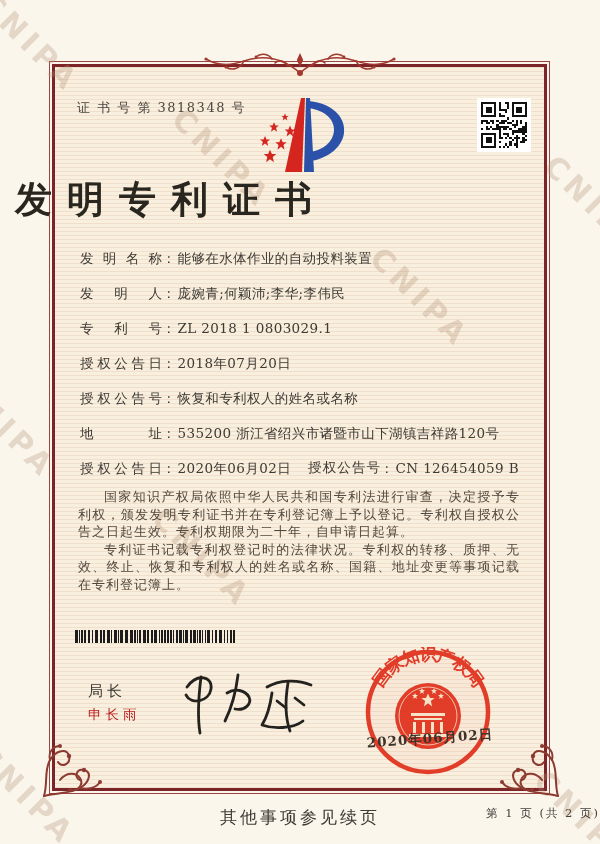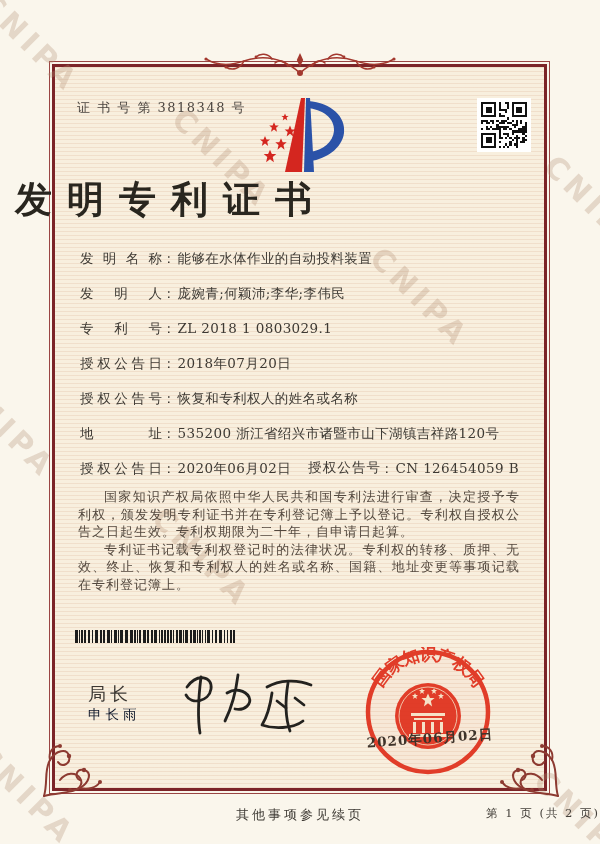--- a/index.html
+++ b/index.html
@@ -49,35 +49,35 @@
   .fvalue{letter-spacing:0.4px;}
   .frow-double{display:flex;}
   .pair1{width:228px;}
   .body-text{
     position:absolute;left:78px;top:488px;width:442px;
     font-size:13px;line-height:17.6px;text-align:justify;
     color:#53483e;letter-spacing:1px;
   }
   .body-text p{margin:0;text-indent:2em;}
   .barcode{position:absolute;left:75px;top:630px;}
-  .signer-title{position:absolute;left:88px;top:682px;font-size:18px;
+  .signer-title{position:absolute;left:88px;top:682px;font-size:15px;
                 letter-spacing:4px;color:#3b3732;}
   .signer-name{position:absolute;left:88px;top:706px;font-size:13.5px;
-               letter-spacing:4px;color:#0f172a;font-family:Liberation Mono, monospace;}
+               letter-spacing:4px;color:#b91c1c;font-family:Liberation Mono, monospace;}
   .signature{position:absolute;left:175px;top:663px;}
   .seal{position:absolute;left:363px;top:647px;width:130px;height:130px;opacity:0.95;}
   .seal-date{
     position:absolute;left:350px;top:730px;width:160px;text-align:center;
     transform:rotate(-4deg);font-size:13.5px;font-weight:700;
     color:#3e332a;letter-spacing:1px;
   }
   .page-num{position:absolute;left:0;top:765px;width:100%;text-align:right;
             font-size:11.5px;color:#45413b;letter-spacing:2px;margin-top:41px;}
   .footer-note{position:absolute;left:0;top:806px;width:100%;text-align:center;
-               font-size:13px;color:#3d3933;letter-spacing:3px;}
+               font-size:17px;color:#3d3933;letter-spacing:3px;}
   .ornament-top{position:absolute;left:202px;top:50px;}
   .corner-bl{position:absolute;left:36px;top:722px;}
   .corner-br{position:absolute;left:484px;top:722px;transform:scaleX(-1);}
 </style>
 </head>
 <body>
 
 <div class="page">
 
   <div class="frame"></div>

